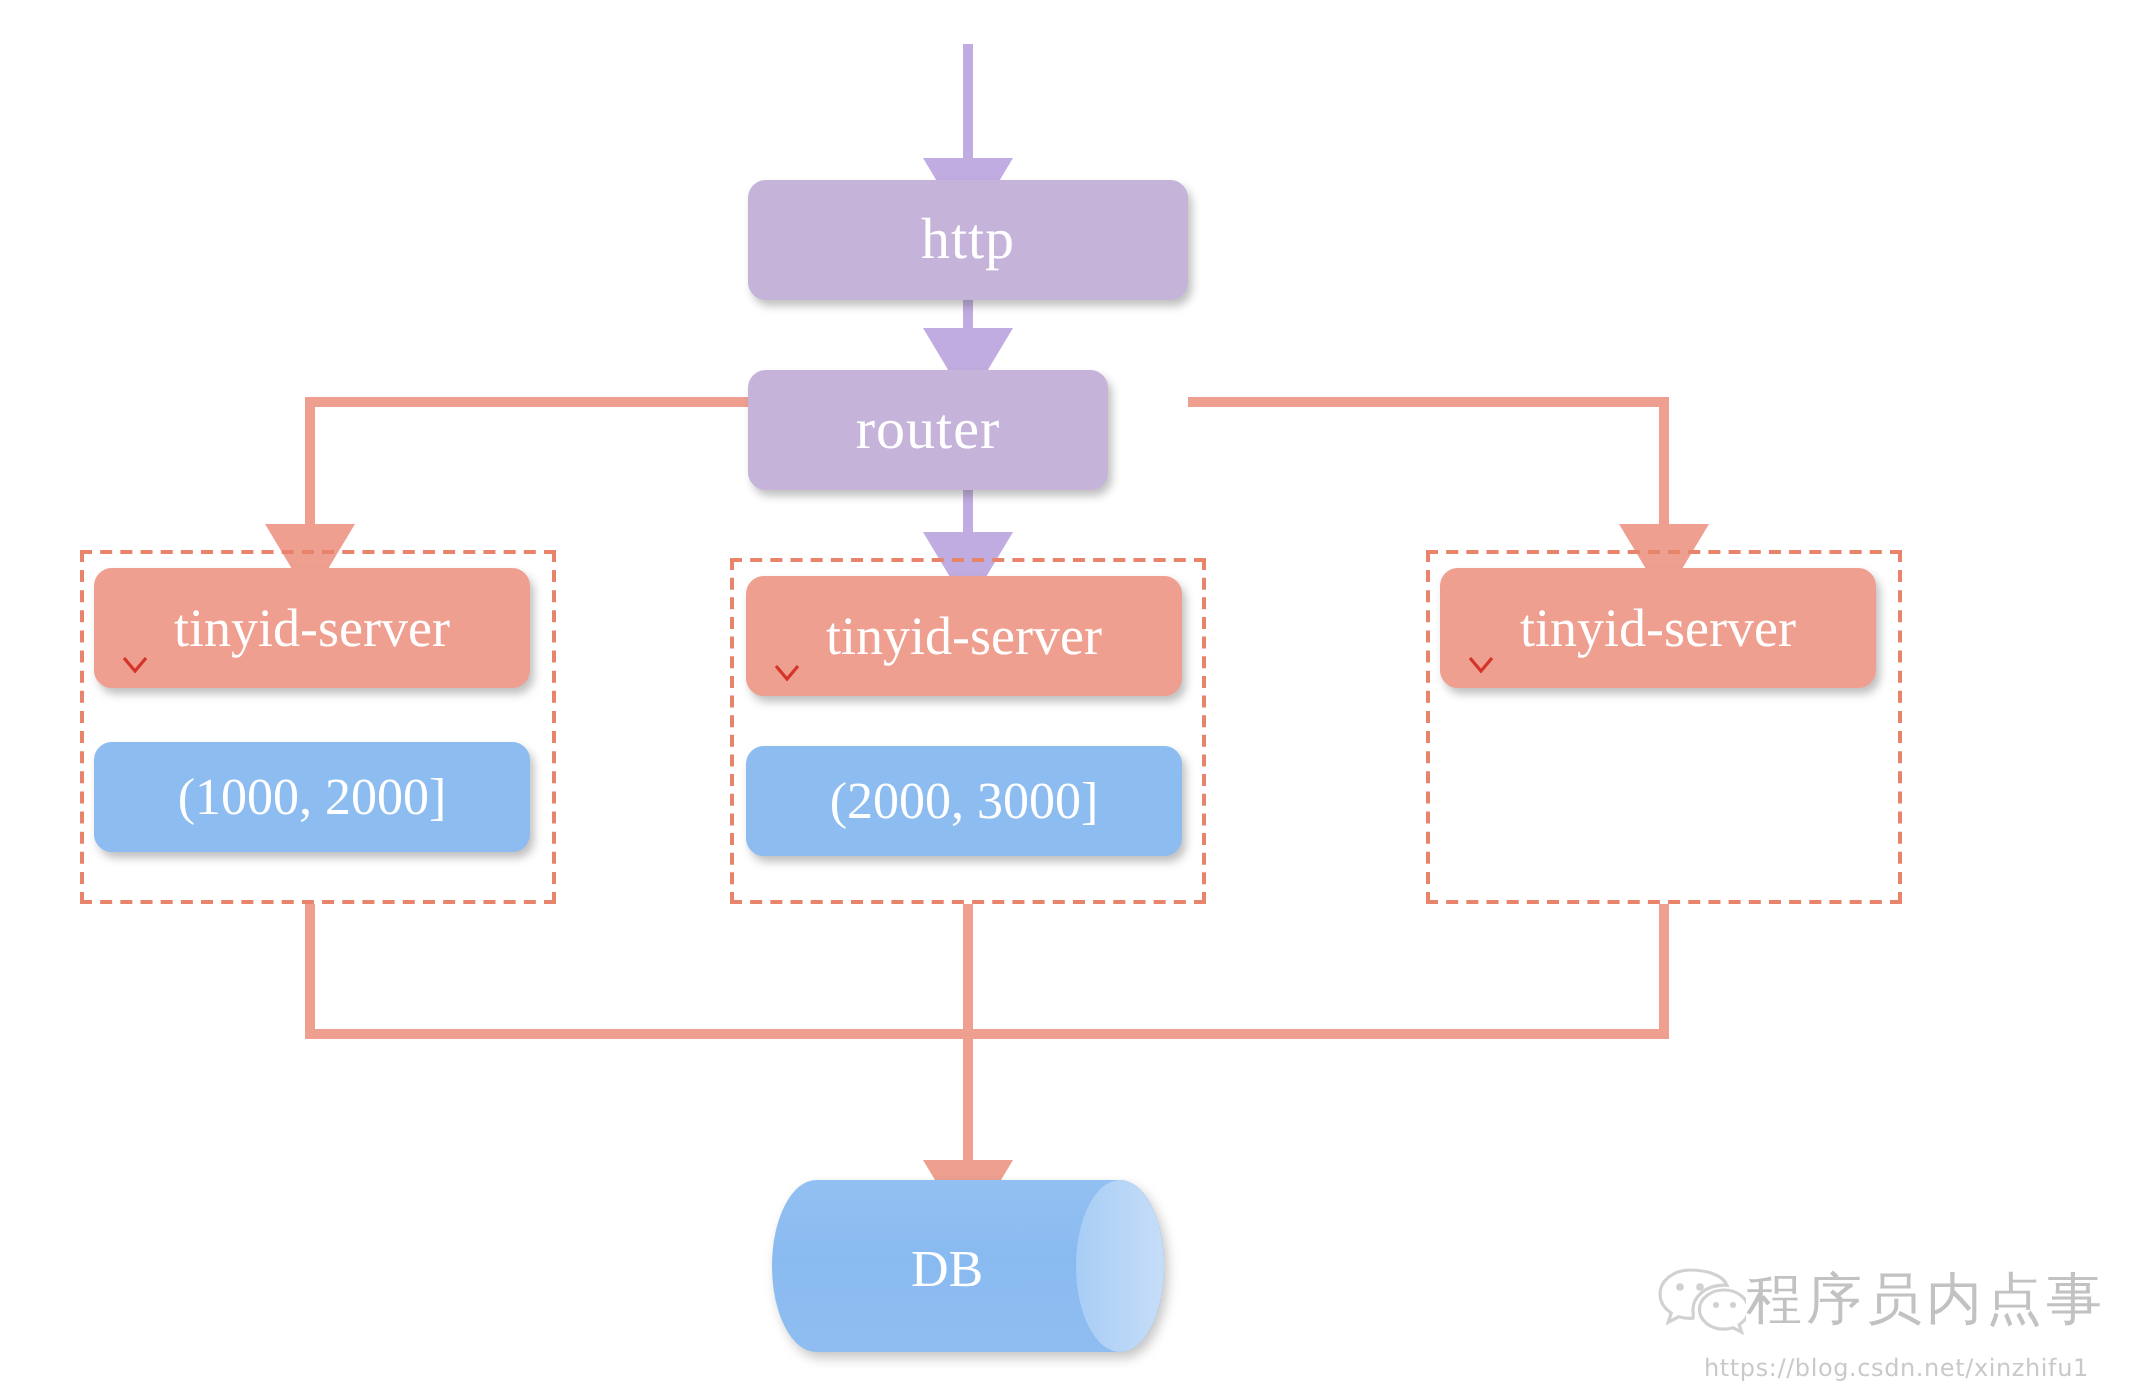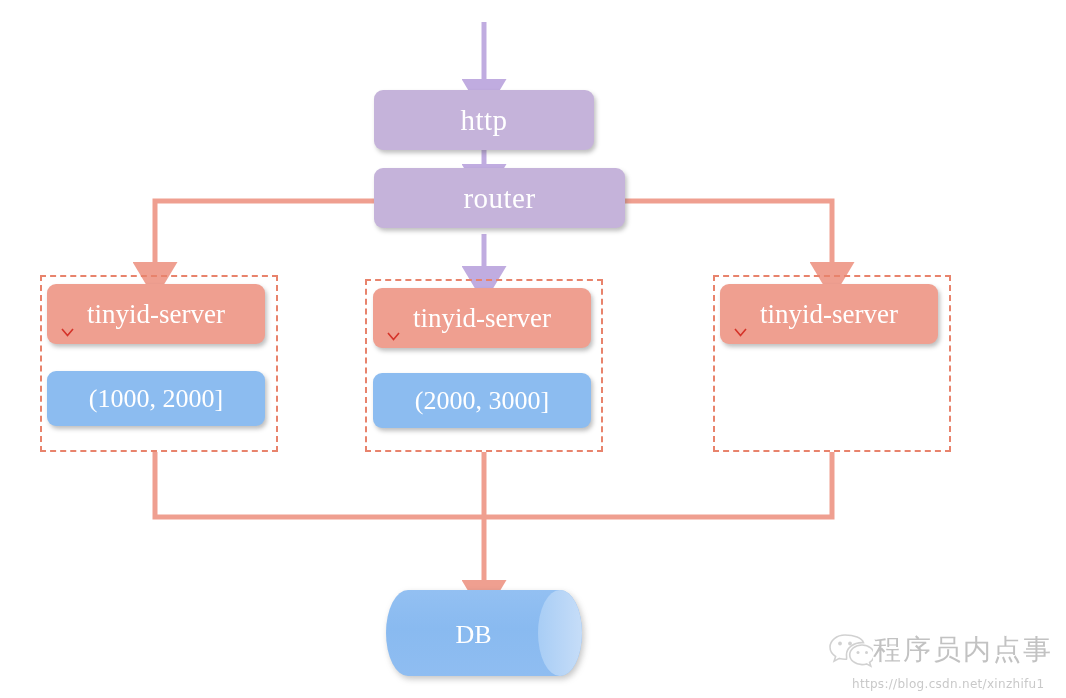--- a/index.html
+++ b/index.html
@@ -138,21 +138,21 @@
     <path d="M 155 452 L 155 517 L 832 517 L 832 452" fill="none" stroke="#ef9f90" stroke-width="5"></path>
     <line x1="484" y1="452" x2="484" y2="517" stroke="#ef9f90" stroke-width="5"></line>
 
     <line x1="484" y1="517" x2="484" y2="586" stroke="#ef9f90" stroke-width="5" marker-end="url(#arrow-salmon)"></line>
   </svg>
 
   <div class="node node-purple" style="left:374px; top:90px; width:220px; height:60px;">
     <span>http</span>
   </div>
 
-  <div class="node node-purple" style="left:374px; top:168px; width:251px; height:60px;">
+  <div class="node node-purple" style="left:374px; top:185px; width:180px; height:60px;">
     <span>router</span>
   </div>
 
   <div class="group" style="left:40px; top:275px; width:238px; height:177px;">
   </div>
   <div class="node node-salmon" style="left:47px; top:284px; width:218px; height:60px;">
     <span>tinyid-server</span>
     <svg class="redmark" style="left:14px; top:44px;" viewBox="0 0 13 9">
       <path d="M1,1 L6.5,7.5 L12,1" fill="none" stroke="#d5342a" stroke-width="1.6"></path>
     </svg>

